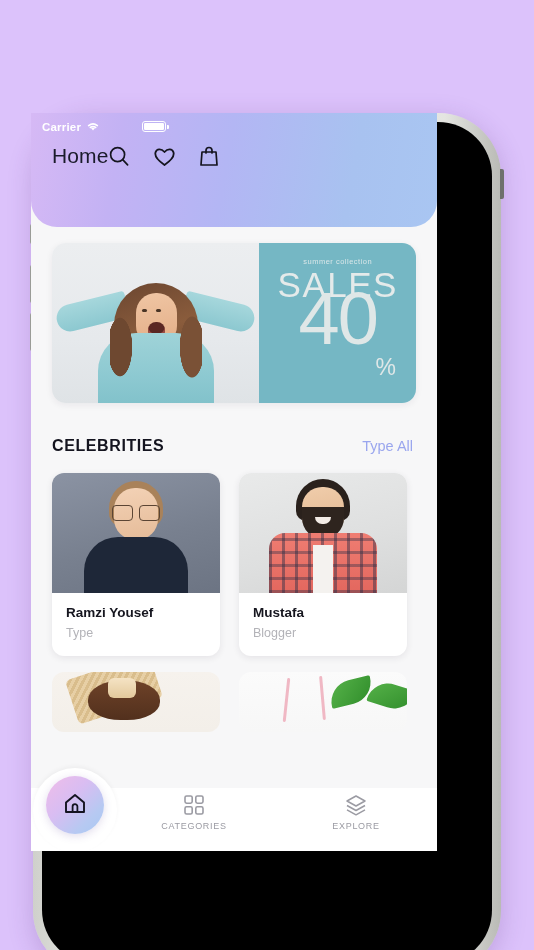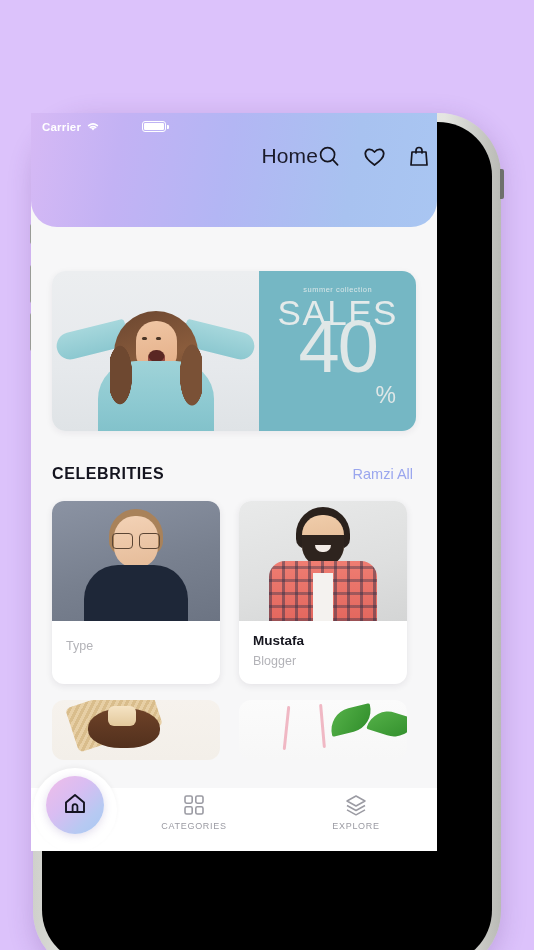--- a/index.html
+++ b/index.html
@@ -66,32 +66,32 @@
     width:24px; height:11px; border:1.4px solid #fff; border-radius:3px;
     position:relative; padding:1.2px;
   }
   .battery::after{
     content:""; position:absolute; right:-3.4px; top:3px;
     width:2px; height:4px; background:#fff; border-radius:0 1px 1px 0;
   }
   .battery i{ display:block; height:100%; width:100%; background:#fff; border-radius:1.2px;}
 
   .navbar{
-    display:flex; align-items:center; justify-content:flex-end;
+    display:flex; align-items:center; justify-content:flex-start;
     padding:9px 4px 0 21px;
   }
   .page-title{ font-size:21px; color:#1b1b2b; letter-spacing:.1px; }
   .nav-icons{ display:flex; align-items:center; gap:23px; padding-right:4px; }
   .nav-icons svg{ display:block; }
 
   
   .content{ padding:0 0 0 0; }
 
   
-  .banner-wrap{ padding:16px 21px 0 21px;margin-top:28px; }
+  .banner-wrap{ padding:16px 21px 0 21px; }
   .banner{
     height:160px; border-radius:14px; overflow:hidden; display:flex;
     box-shadow:0 2px 7px rgba(40,30,60,.07);
   }
   .banner-photo{
     flex:0 0 57%; position:relative;
     background:linear-gradient(180deg,#eceef0 0%,#e6e9ec 60%,#dfe3e6 100%);
     overflow:hidden;
   }
   
@@ -338,34 +338,35 @@
           <div class="b-collection">summer collection</div>
           <div class="b-sales">SALES</div>
           <div class="b-forty">40</div>
           <div class="b-percent">%</div>
         </div>
       </div>
     </div>
 
     <div class="section-head">
       <div class="section-title">CELEBRITIES</div>
-      <div class="view-all">Ramzi All</div>
+      <div class="view-all">Type All</div>
     </div>
 
     <div class="celeb-row">
 
       <div class="celeb-card">
         <div class="celeb-photo cp1">
           <div class="cp-head c1-neck"></div>
           <div class="cp-head c1-hair"></div>
           <div class="cp-head c1-face"></div>
           <div class="c1-glass"></div>
           <div class="c1-body"></div>
         </div>
         <div class="celeb-info">
+          <div class="celeb-name">Ramzi Yousef</div>
           <div class="celeb-type">Type</div>
         </div>
       </div>
 
       <div class="celeb-card">
         <div class="celeb-photo cp2">
           <div class="cp-head c2-neck"></div>
           <div class="cp-head c2-hair"></div>
           <div class="cp-head c2-face"></div>
           <div class="c2-beard"></div>

